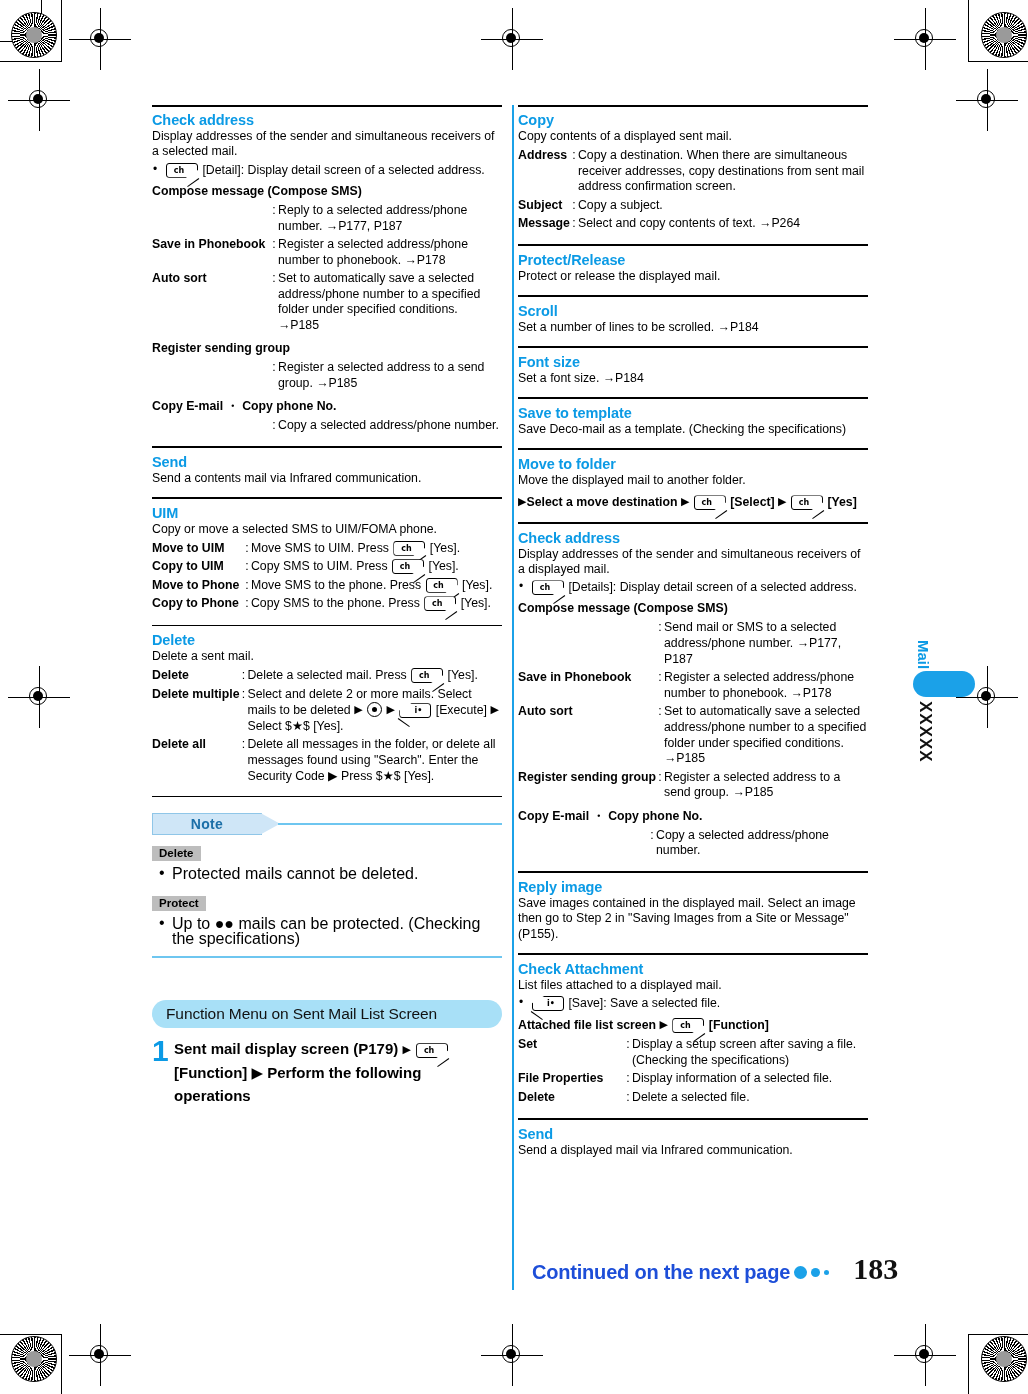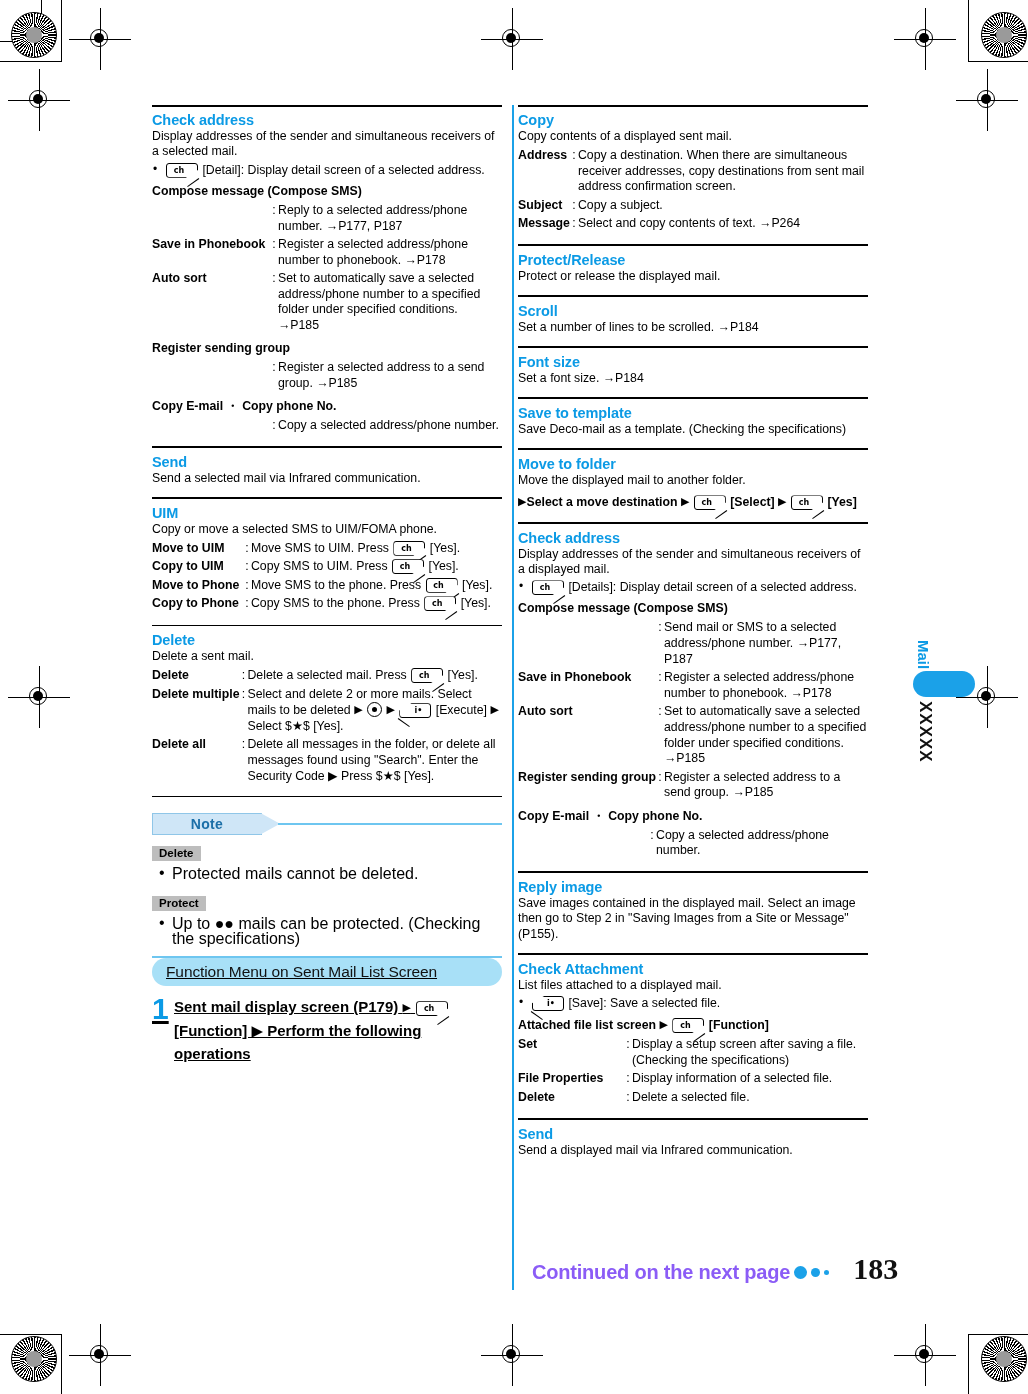--- a/index.html
+++ b/index.html
@@ -96,21 +96,21 @@
   .note-badge{
     display:inline-block;background:#bdbdbd;color:#000;font-size:11.5px;font-weight:bold;
     padding:1px 7px 2px 7px;margin:9px 0 3px 0;
   }
   ul.note-list{list-style:none;margin:0 0 6px 0;padding:0;}
   ul.note-list li{font-size:16px;line-height:15px;position:relative;padding-left:20px;margin:2px 0;}
   ul.note-list li:before{content:"\2022";position:absolute;left:7px;top:-1px;}
   .note-bottom{height:2.4px;background:#6ec6f0;margin-top:10px;}
 
   
-  .fm-wrap{text-decoration:underline;}
+  .fm-wrap{margin-top:42px;}
   .fm-banner{
     background:#a8e0f7;border-radius:14px;height:28px;display:flex;align-items:center;
     padding-left:14px;
   }
   .fm-banner span{font-size:15.5px;color:#111;letter-spacing:-0.1px;}
   .step{display:flex;margin-top:9px;}
   .step-num{
     color:#0b9ae5;font-size:30px;font-weight:bold;line-height:28px;
     width:22px;flex:0 0 22px;font-family:"Liberation Sans",sans-serif;
   }
@@ -122,21 +122,21 @@
     writing-mode:vertical-rl;font-size:15px;font-weight:bold;color:#0b9ae5;
     letter-spacing:0px;
   }
   .sidetab .pill{width:62px;height:26px;background:#1ba1e8;border-radius:13px;margin:2px 0 4px -2px;}
   .sidetab .vtext2{
     writing-mode:vertical-rl;font-size:17px;font-weight:bold;color:#111;letter-spacing:1px;
   }
 
   
   .footer{position:absolute;left:532px;top:1252px;width:420px;display:flex;align-items:baseline;}
-  .cont{font-size:20px;font-weight:bold;color:#8b5cf6;letter-spacing:-0.2px;}
+  .cont{font-size:20px;font-weight:bold;color:#1d4ed8;letter-spacing:-0.2px;}
   .dots{margin-left:4px;display:inline-flex;align-items:center;gap:4px;}
   .dots i{display:inline-block;background:#1ba1e8;border-radius:50%;}
   .dots i.d1{width:13px;height:13px;}
   .dots i.d2{width:9px;height:9px;}
   .dots i.d3{width:5px;height:5px;}
   .pageno{margin-left:24px;font-size:30px;font-weight:bold;color:#111;font-family:"Liberation Serif",serif;}
 </style>
 </head>
 <body>
 
@@ -265,21 +265,21 @@
         <td class="term indent-term"></td>
         <td class="colon">:</td>
         <td class="def">Copy a selected address/phone number.</td>
       </tr>
     </tbody>
       </table>
 
     <div class="rule"></div>
 
     <h2 class="sec">Send</h2>
-    <p class="desc">Send a selected mail via Infrared communication.</p>
+    <p class="desc">Send a contents mail via Infrared communication.</p>
 
     <div class="rule"></div>
 
     <h2 class="sec">UIM</h2>
     <p class="desc">Copy or move a selected SMS to UIM/FOMA phone.</p>
     <table class="dl">
       <tbody>
           <tr>
         <td class="term">Move to UIM</td>
         <td class="colon">:</td>

